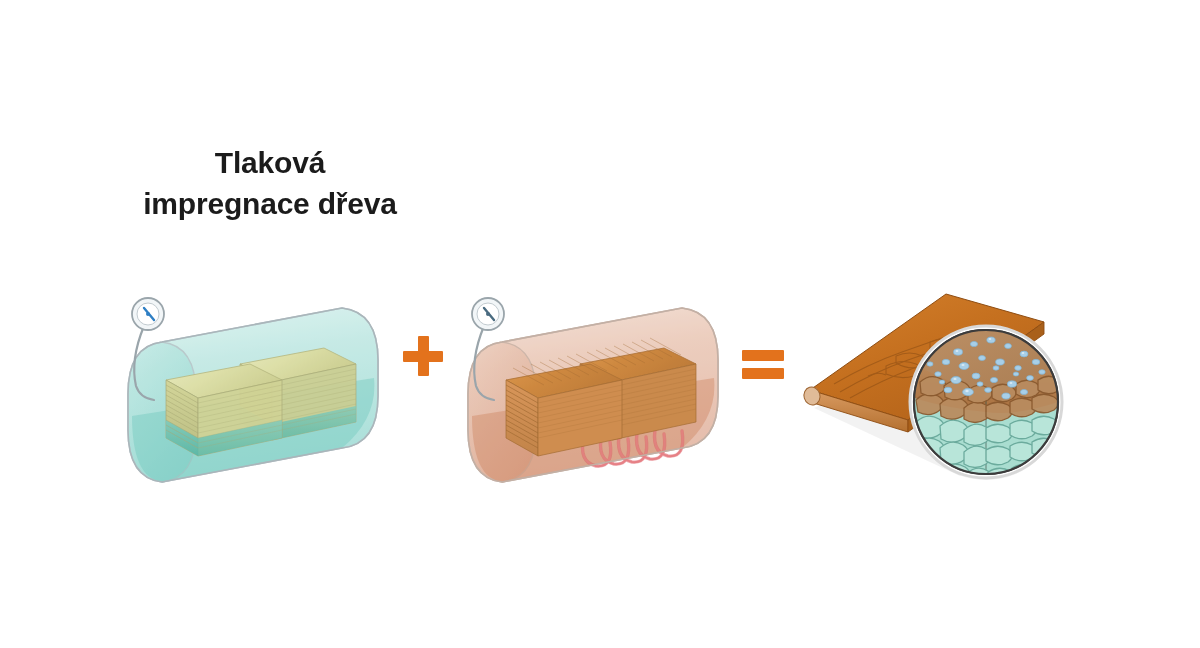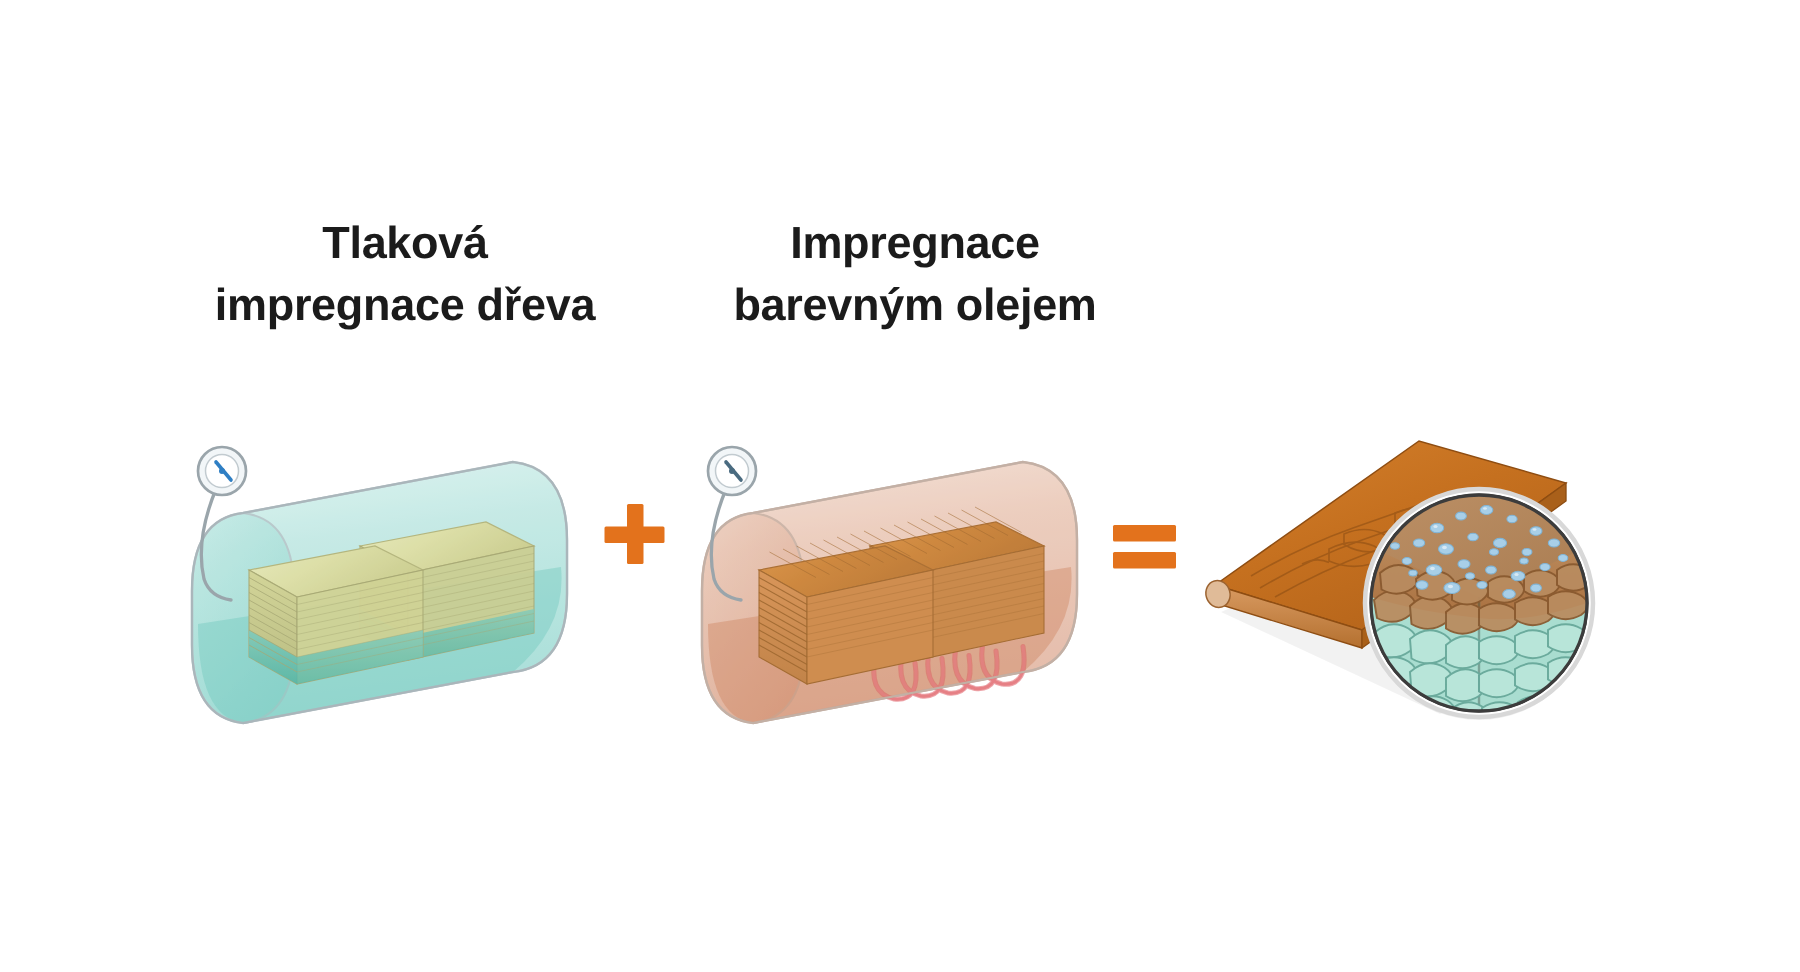--- a/index.html
+++ b/index.html
@@ -88,22 +88,20 @@
   .illus svg { display: block; width: 100%; height: 100%; }
 </style>
 </head>
 <body>
 
 <div id="infographic">
 
   <div class="step-title" id="title-1">Tlaková
 impregnace dřeva</div>
 
-  <div class="step-title" id="title-2">Impregnace
-barevným olejem</div>
 
 
   <div class="illus" id="illus-1">
     <svg viewBox="0 0 290 220" xmlns="http://www.w3.org/2000/svg">
       <defs>
         <linearGradient id="tankTeal" x1="0" y1="0" x2="0.2" y2="1">
           <stop offset="0%" stop-color="#d9f1ee"></stop>
           <stop offset="35%" stop-color="#a7ded7"></stop>
           <stop offset="100%" stop-color="#6fc9bf"></stop>
         </linearGradient>

